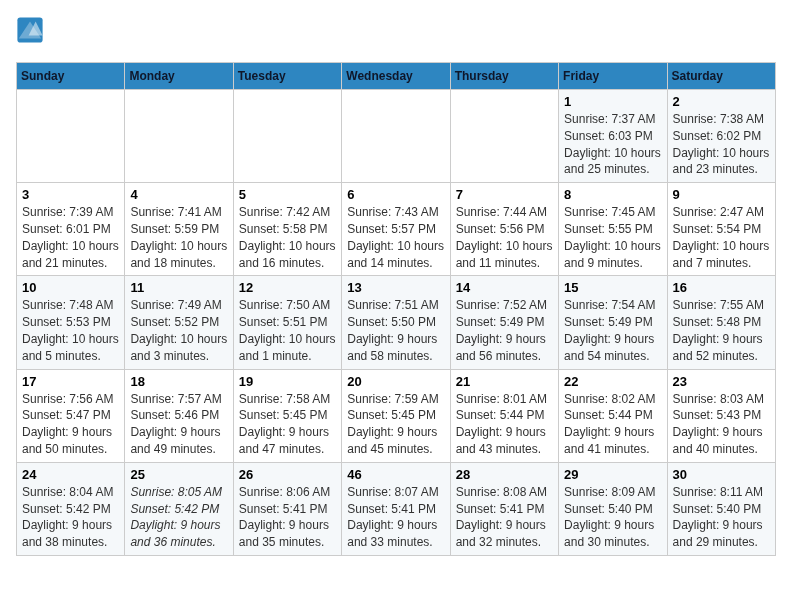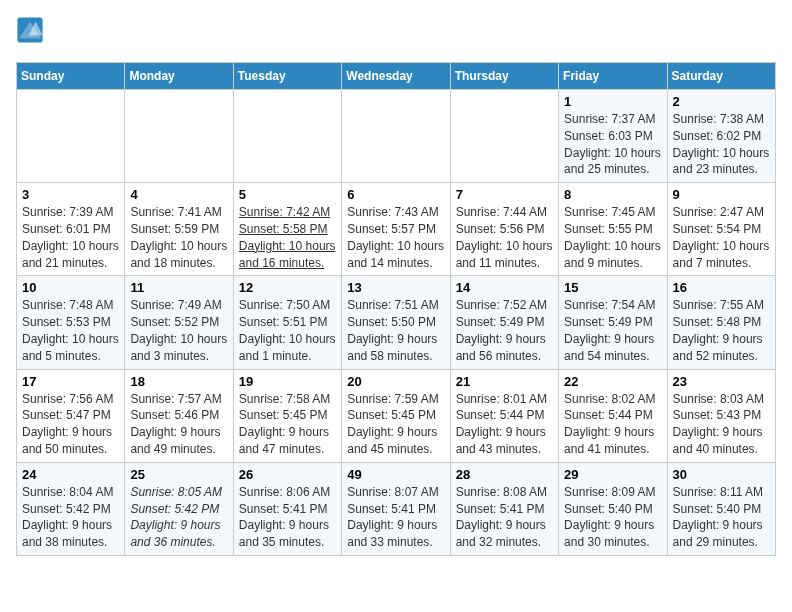--- a/index.html
+++ b/index.html
@@ -45,21 +45,21 @@
       align-items: flex-start;
       margin-bottom: 4px;
     }
     table {
       width: 100%;
       border-collapse: collapse;
       font-size: 11px;
     }
     thead tr th {
       background-color: #2e86c1;
-      color: #ffffff;
+      color: #0f172a;
       font-size: 12px;
       font-weight: bold;
       padding: 6px 4px;
       text-align: left;
       border: 1px solid #ccc;
     }
     tbody tr td {
       vertical-align: top;
       border: 1px solid #ccc;
       padding: 4px 5px;
@@ -132,21 +132,21 @@
 Sunset: 6:02 PM
 Daylight: 10 hours and 23 minutes.</span></td>
       </tr>
       <tr>
         <td><span class="day-number">3</span><span class="day-detail" style="white-space: pre-line;">Sunrise: 7:39 AM
 Sunset: 6:01 PM
 Daylight: 10 hours and 21 minutes.</span></td>
         <td><span class="day-number">4</span><span class="day-detail" style="white-space: pre-line;">Sunrise: 7:41 AM
 Sunset: 5:59 PM
 Daylight: 10 hours and 18 minutes.</span></td>
-        <td><span class="day-number">5</span><span class="day-detail" style="white-space: pre-line; text-decoration: underline;">Sunrise: 7:42 AM
+        <td><span class="day-number">5</span><span class="day-detail" style="white-space: pre-line;">Sunrise: 7:42 AM
 Sunset: 5:58 PM
 Daylight: 10 hours and 16 minutes.</span></td>
         <td><span class="day-number">6</span><span class="day-detail" style="white-space: pre-line;">Sunrise: 7:43 AM
 Sunset: 5:57 PM
 Daylight: 10 hours and 14 minutes.</span></td>
         <td><span class="day-number">7</span><span class="day-detail" style="white-space: pre-line;">Sunrise: 7:44 AM
 Sunset: 5:56 PM
 Daylight: 10 hours and 11 minutes.</span></td>
         <td><span class="day-number">8</span><span class="day-detail" style="white-space: pre-line;">Sunrise: 7:45 AM
 Sunset: 5:55 PM
@@ -204,21 +204,21 @@
       <tr>
         <td><span class="day-number">24</span><span class="day-detail" style="white-space: pre-line;">Sunrise: 8:04 AM
 Sunset: 5:42 PM
 Daylight: 9 hours and 38 minutes.</span></td>
         <td><span class="day-number">25</span><span class="day-detail" style="white-space: pre-line; font-style: italic;">Sunrise: 8:05 AM
 Sunset: 5:42 PM
 Daylight: 9 hours and 36 minutes.</span></td>
         <td><span class="day-number">26</span><span class="day-detail" style="white-space: pre-line;">Sunrise: 8:06 AM
 Sunset: 5:41 PM
 Daylight: 9 hours and 35 minutes.</span></td>
-        <td><span class="day-number">49</span><span class="day-detail" style="white-space: pre-line;">Sunrise: 8:07 AM
+        <td><span class="day-number">46</span><span class="day-detail" style="white-space: pre-line;">Sunrise: 8:07 AM
 Sunset: 5:41 PM
 Daylight: 9 hours and 33 minutes.</span></td>
         <td><span class="day-number">28</span><span class="day-detail" style="white-space: pre-line;">Sunrise: 8:08 AM
 Sunset: 5:41 PM
 Daylight: 9 hours and 32 minutes.</span></td>
         <td><span class="day-number">29</span><span class="day-detail" style="white-space: pre-line;">Sunrise: 8:09 AM
 Sunset: 5:40 PM
 Daylight: 9 hours and 30 minutes.</span></td>
         <td><span class="day-number">30</span><span class="day-detail" style="white-space: pre-line;">Sunrise: 8:11 AM
 Sunset: 5:40 PM

